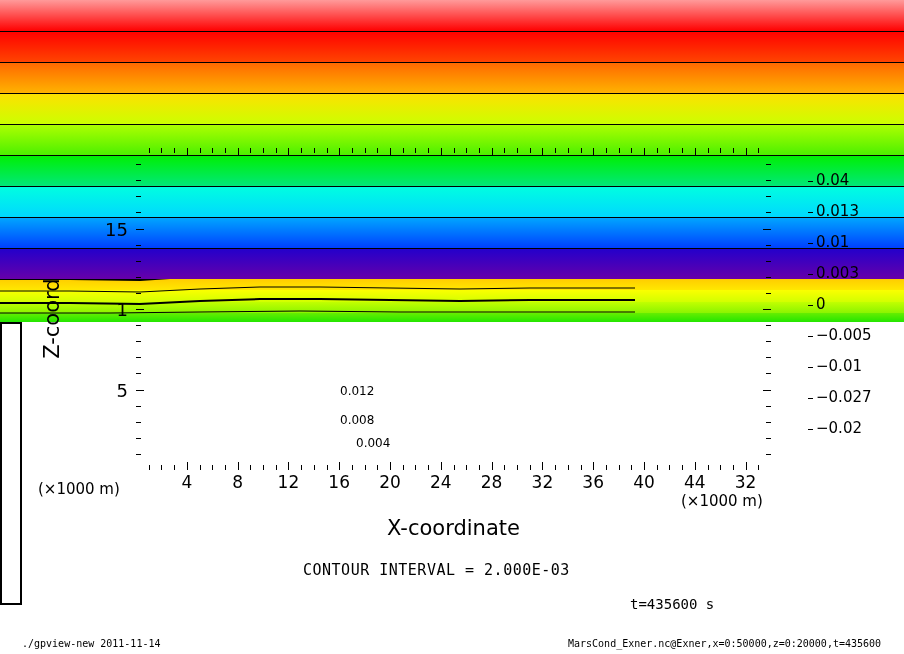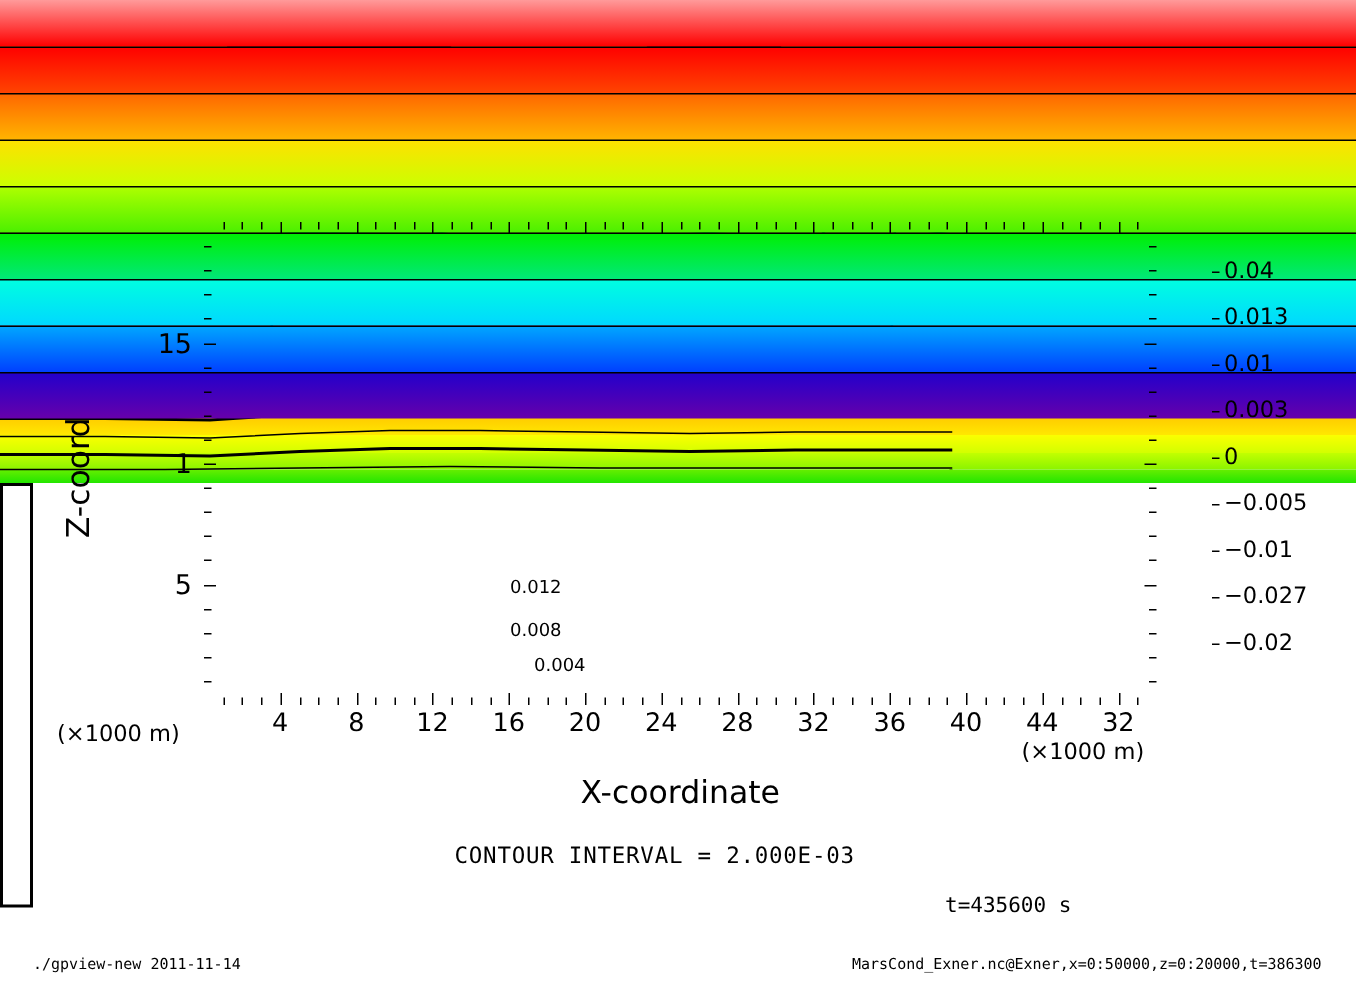--- a/index.html
+++ b/index.html
@@ -117,21 +117,21 @@
 <div class="clabel abs" style="left:356px;top:436px;">0.004</div>
 
 <div id="yaxis-title" class="abs">Z-coordinate</div>
 <div id="xaxis-title" class="abs">X-coordinate</div>
 <div id="unit-left" class="abs">(×1000 m)</div>
 <div id="unit-right" class="abs">(×1000 m)</div>
 
 <div id="ci" class="abs">CONTOUR INTERVAL = 2.000E-03</div>
 <div id="tstamp" class="abs">t=435600 s</div>
 <div id="foot-l" class="abs">./gpview-new  2011-11-14</div>
-<div id="foot-r" class="abs">MarsCond_Exner.nc@Exner,x=0:50000,z=0:20000,t=386300</div>
+<div id="foot-r" class="abs">MarsCond_Exner.nc@Exner,x=0:50000,z=0:20000,t=435600</div>
 
 <div id="cbar">
     <div class="cbband" style="top: 0px; height: 31px; background: linear-gradient(rgb(255, 154, 154), rgb(255, 0, 0));"></div>
     <div class="cbband" style="top: 31px; height: 31px; background: linear-gradient(rgb(255, 0, 0), rgb(255, 68, 0));"></div>
     <div class="cbsep" style="top: 31px;"></div>
     <div class="cbband" style="top: 62px; height: 31px; background: linear-gradient(rgb(255, 102, 0), rgb(255, 179, 0));"></div>
     <div class="cbsep" style="top: 62px;"></div>
     <div class="cbband" style="top: 93px; height: 31px; background: linear-gradient(rgb(255, 224, 0), rgb(204, 255, 0));"></div>
     <div class="cbsep" style="top: 93px;"></div>
     <div class="cbband" style="top: 124px; height: 31px; background: linear-gradient(rgb(176, 255, 0), rgb(76, 240, 0));"></div>

